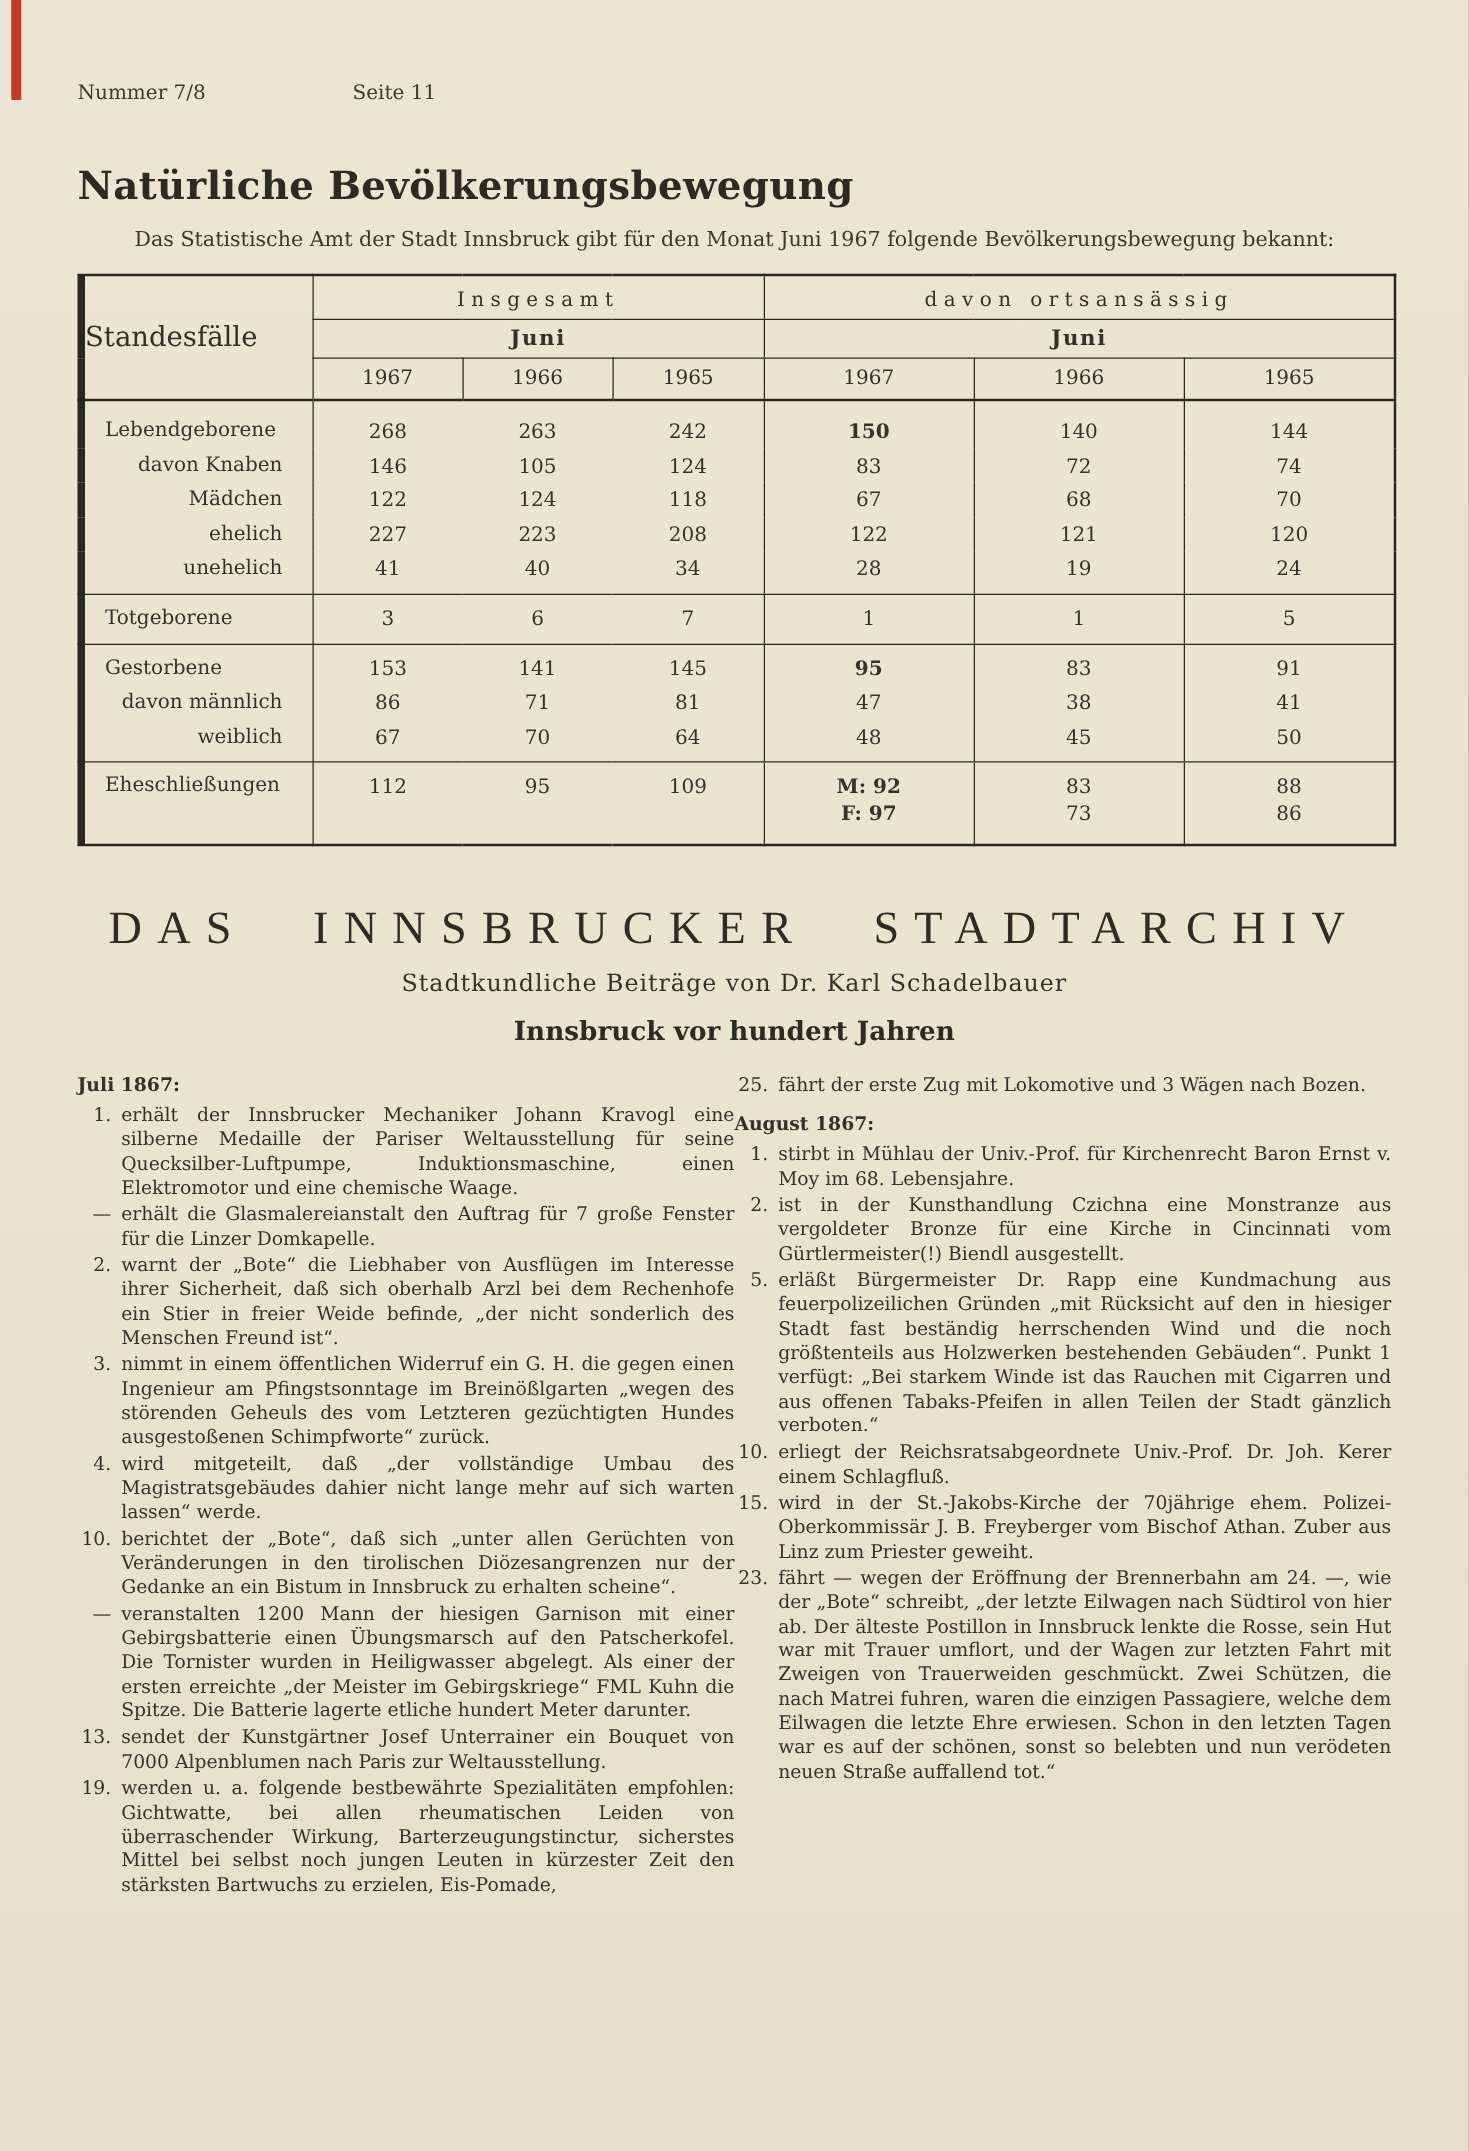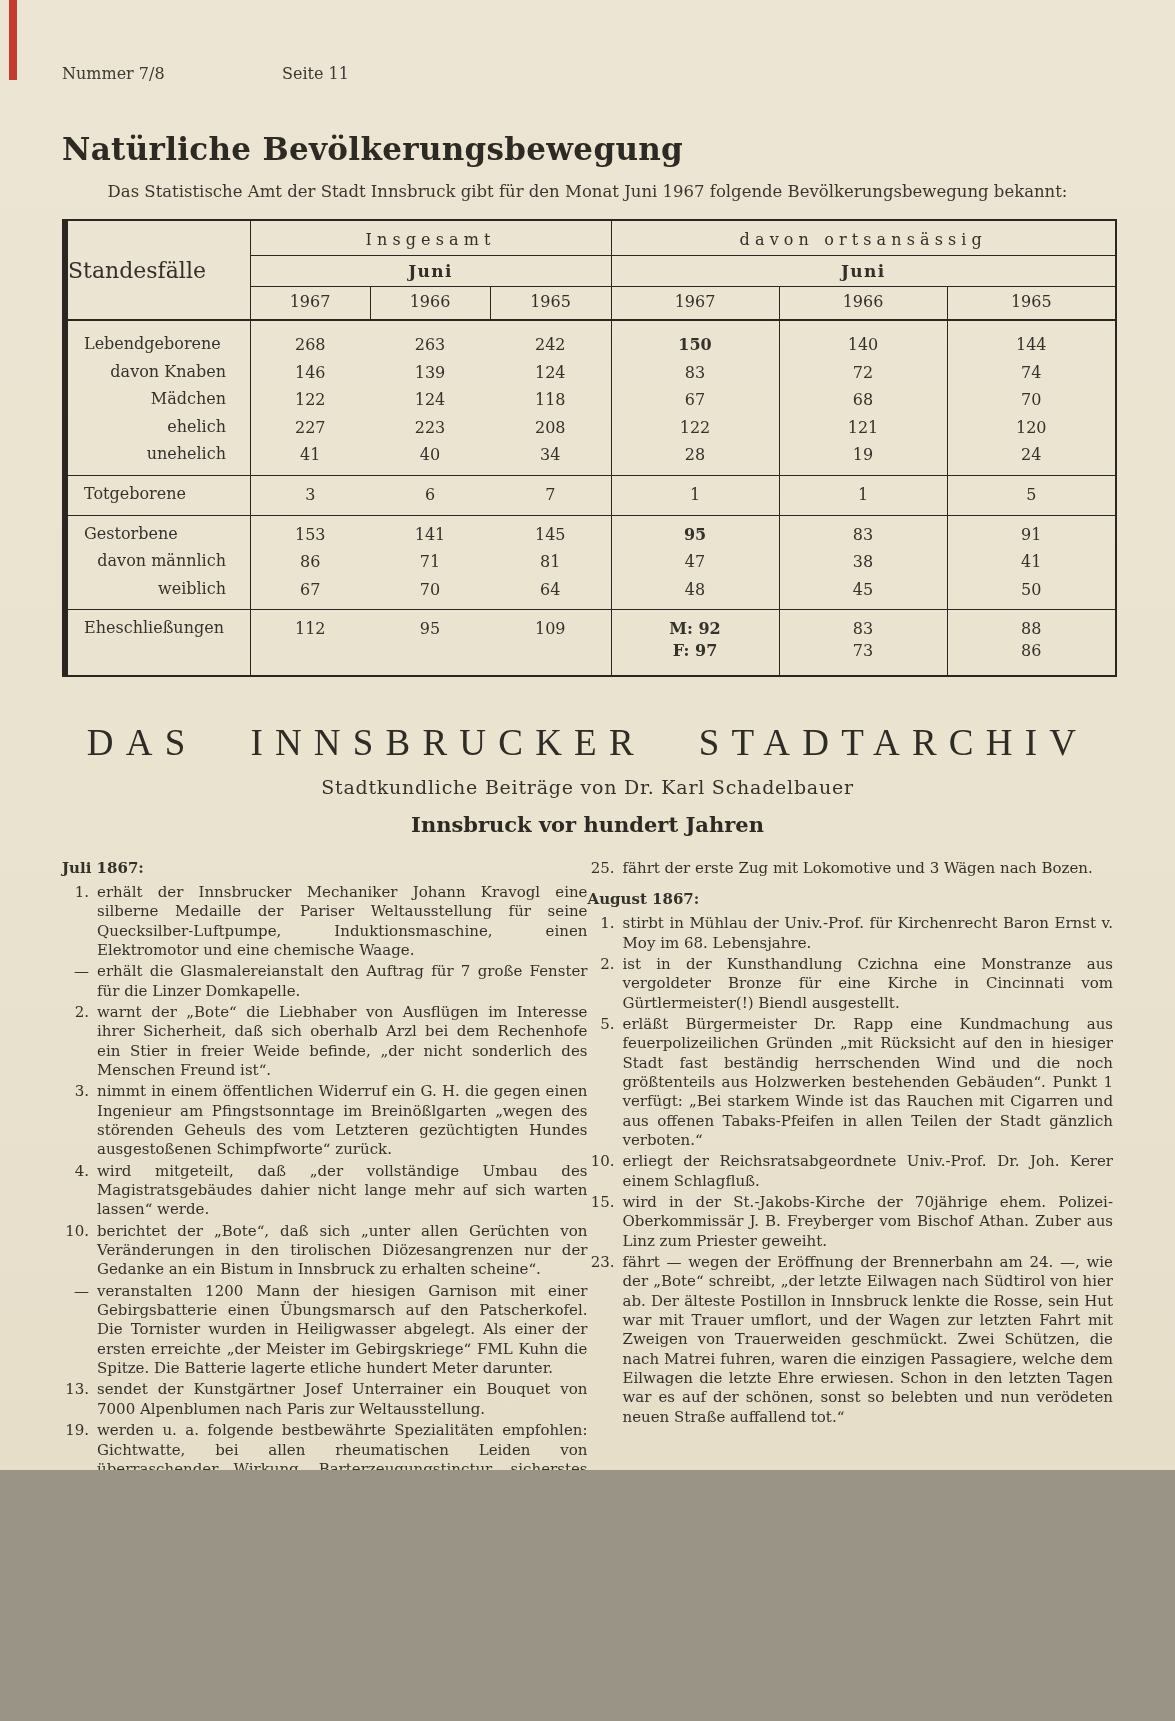--- a/index.html
+++ b/index.html
@@ -7,21 +7,21 @@
   :root{
     --paper:#eae3d0;
     --ink:#35322c;
     --rule:#2a2722;
     --red:#c23b2e;
   }
   html,body{ background:#9a9487; }
   body{ font-family:"DejaVu Serif","Liberation Serif",serif; color:var(--ink); }
   .page{
     position:relative;
-    width:1175px; height:1470px;
+    width:1175px; height:1721px;
     margin:0 auto;
     background:linear-gradient(180deg,#ece5d3 0%, #eae3d0 55%, #e6dec9 100%);
     padding:64px 62px 0 62px;
     overflow:hidden;
   }
   .red-strip{ position:absolute; left:9px; top:0; width:8px; height:80px; background:var(--red); }
 
   
   .pagehead{ display:flex; align-items:baseline; font-size:16px; color:#3c3931; }
   .ph-left{ width:220px; }
@@ -123,21 +123,21 @@
           <td class="num">268</td>
           <td class="num">263</td>
           <td class="num">242</td>
           <td class="num loc b">150</td>
           <td class="num loc">140</td>
           <td class="num loc">144</td>
         </tr>
         <tr>
           <td class="label ind1"><span class="lab">davon Knaben</span></td>
           <td class="num">146</td>
-          <td class="num">139</td>
+          <td class="num">105</td>
           <td class="num">124</td>
           <td class="num loc">83</td>
           <td class="num loc">72</td>
           <td class="num loc">74</td>
         </tr>
         <tr>
           <td class="label ind2"><span class="lab">Mädchen</span></td>
           <td class="num">122</td>
           <td class="num">124</td>
           <td class="num">118</td>

